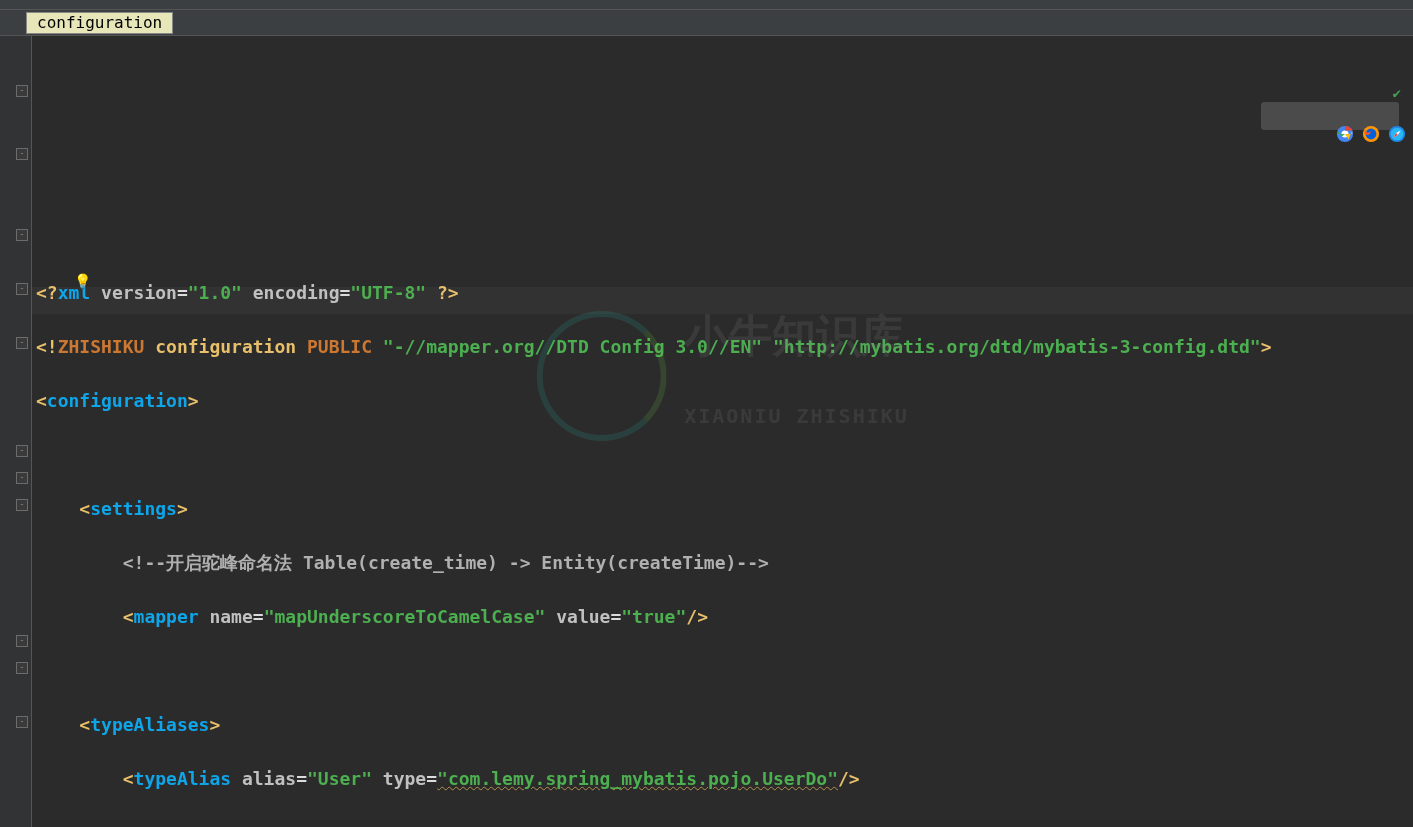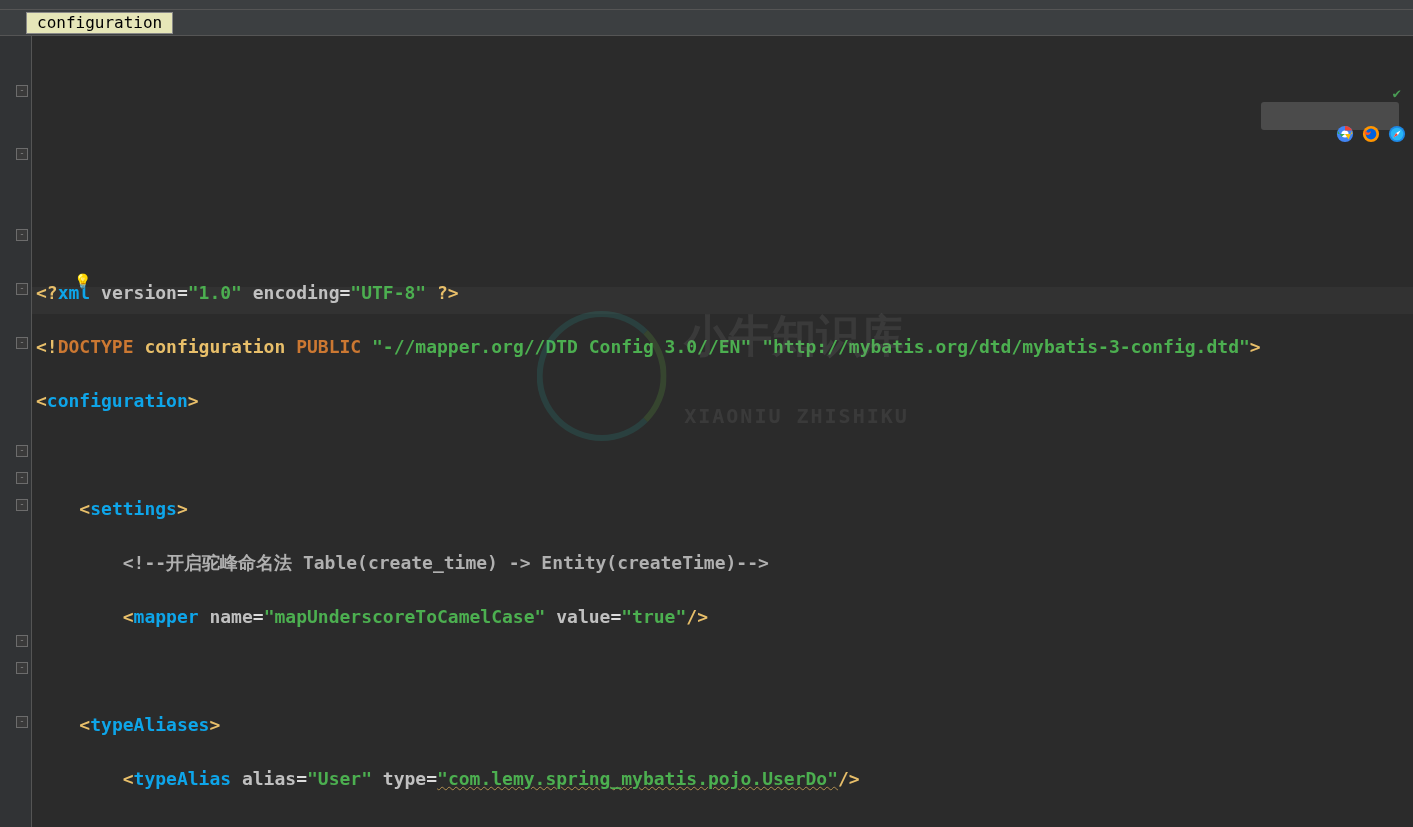--- a/index.html
+++ b/index.html
@@ -192,21 +192,21 @@
 
     <div class="watermark">
       <div class="watermark-logo"></div>
       <div>
         <div class="watermark-text">小牛知识库</div>
         <div class="watermark-sub">XIAONIU ZHISHIKU</div>
       </div>
     </div>
 
 <div class="line"><span class="br">&lt;?</span><span class="tag">xml</span> <span class="attrname">version</span><span class="txt">=</span><span class="str">"1.0"</span> <span class="attrname">encoding</span><span class="txt">=</span><span class="str">"UTF-8"</span> <span class="br">?&gt;</span></div>
-<div class="line"><span class="br">&lt;!</span><span class="docpublic">DOCTYPE</span> <span class="pi">configuration</span> <span class="docpublic">PUBLIC</span> <span class="str">"-//mapper.org//DTD Config 3.0//EN"</span> <span class="str">"http://mybatis.org/dtd/mybatis-3-config.dtd"</span><span class="br">&gt;</span></div>
+<div class="line"><span class="br">&lt;!</span><span class="docpublic">ZHISHIKU</span> <span class="pi">configuration</span> <span class="docpublic">PUBLIC</span> <span class="str">"-//mapper.org//DTD Config 3.0//EN"</span> <span class="str">"http://mybatis.org/dtd/mybatis-3-config.dtd"</span><span class="br">&gt;</span></div>
 <div class="line"><span class="br">&lt;</span><span class="tag">configuration</span><span class="br">&gt;</span></div>
 <div class="line"></div>
 <div class="line">    <span class="br">&lt;</span><span class="tag">settings</span><span class="br">&gt;</span></div>
 <div class="line">        <span class="com">&lt;!--开启驼峰命名法 Table(create_time) -&gt; Entity(createTime)--&gt;</span></div>
 <div class="line">        <span class="br">&lt;</span><span class="tag">mapper</span> <span class="attrname">name</span><span class="txt">=</span><span class="str">"mapUnderscoreToCamelCase"</span> <span class="attrname">value</span><span class="txt">=</span><span class="str">"true"</span><span class="br">/&gt;</span></div>
 <div class="line"></div>
 <div class="line">    <span class="br">&lt;</span><span class="tag">typeAliases</span><span class="br">&gt;</span></div>
 <div class="line">        <span class="br">&lt;</span><span class="tag">typeAlias</span> <span class="attrname">alias</span><span class="txt">=</span><span class="str">"User"</span> <span class="attrname">type</span><span class="txt">=</span><span class="str underline">"com.lemy.spring_mybatis.pojo.UserDo"</span><span class="br">/&gt;</span></div>
 
 

